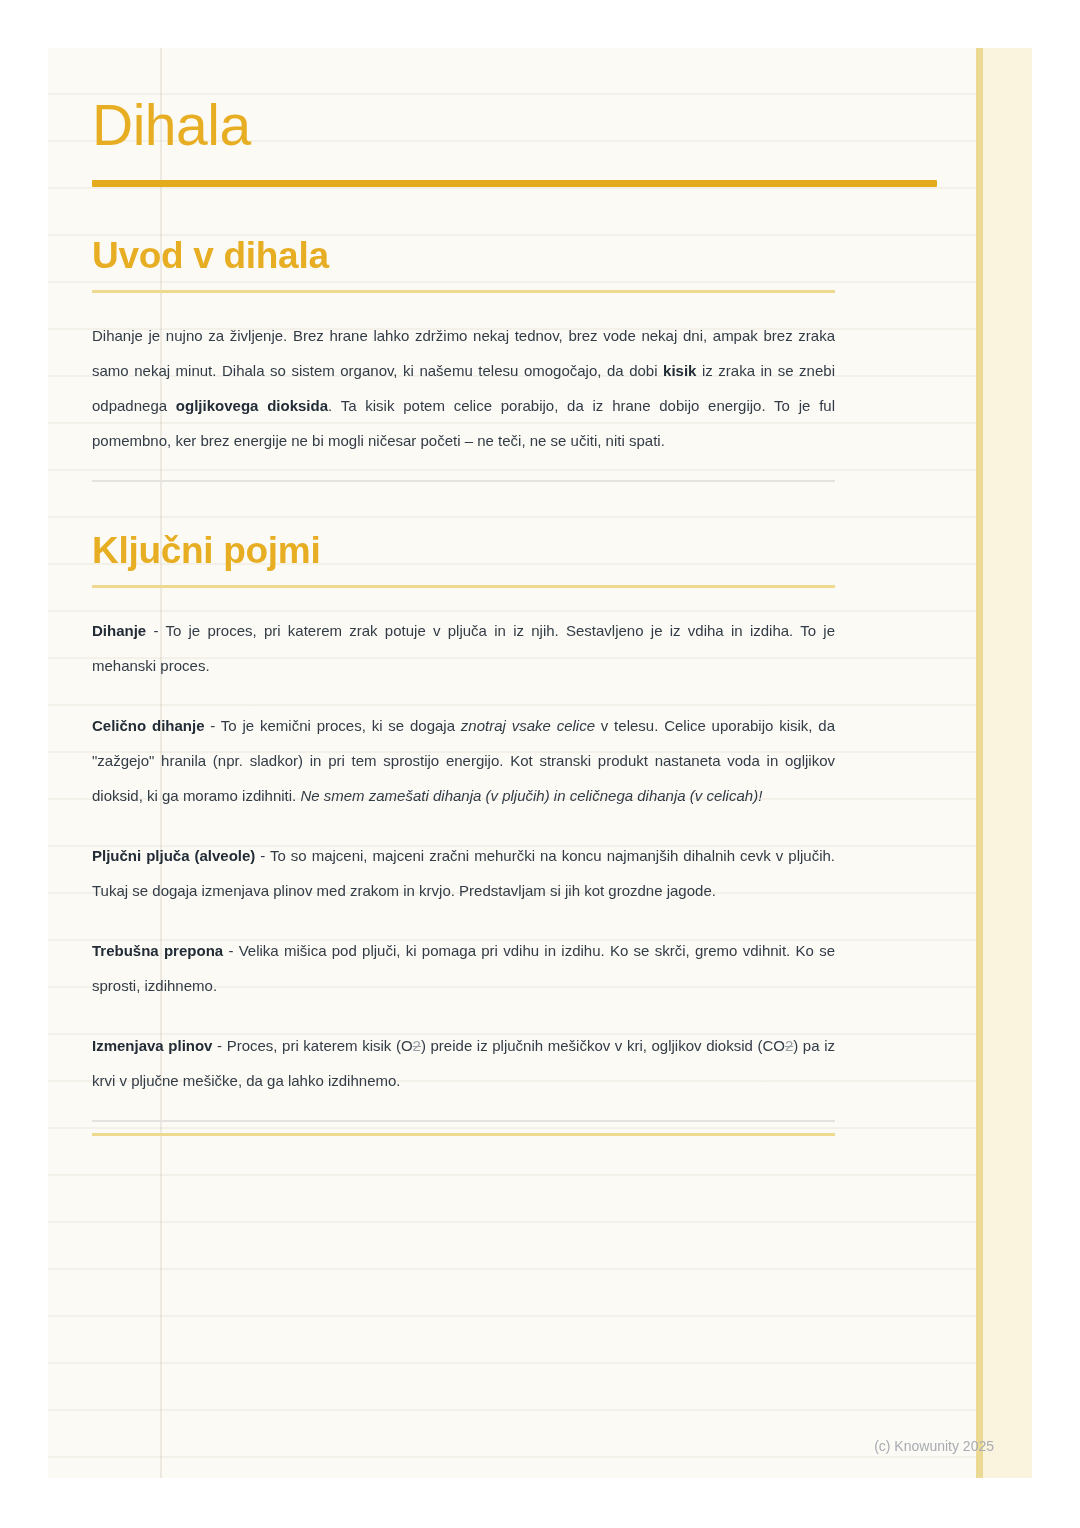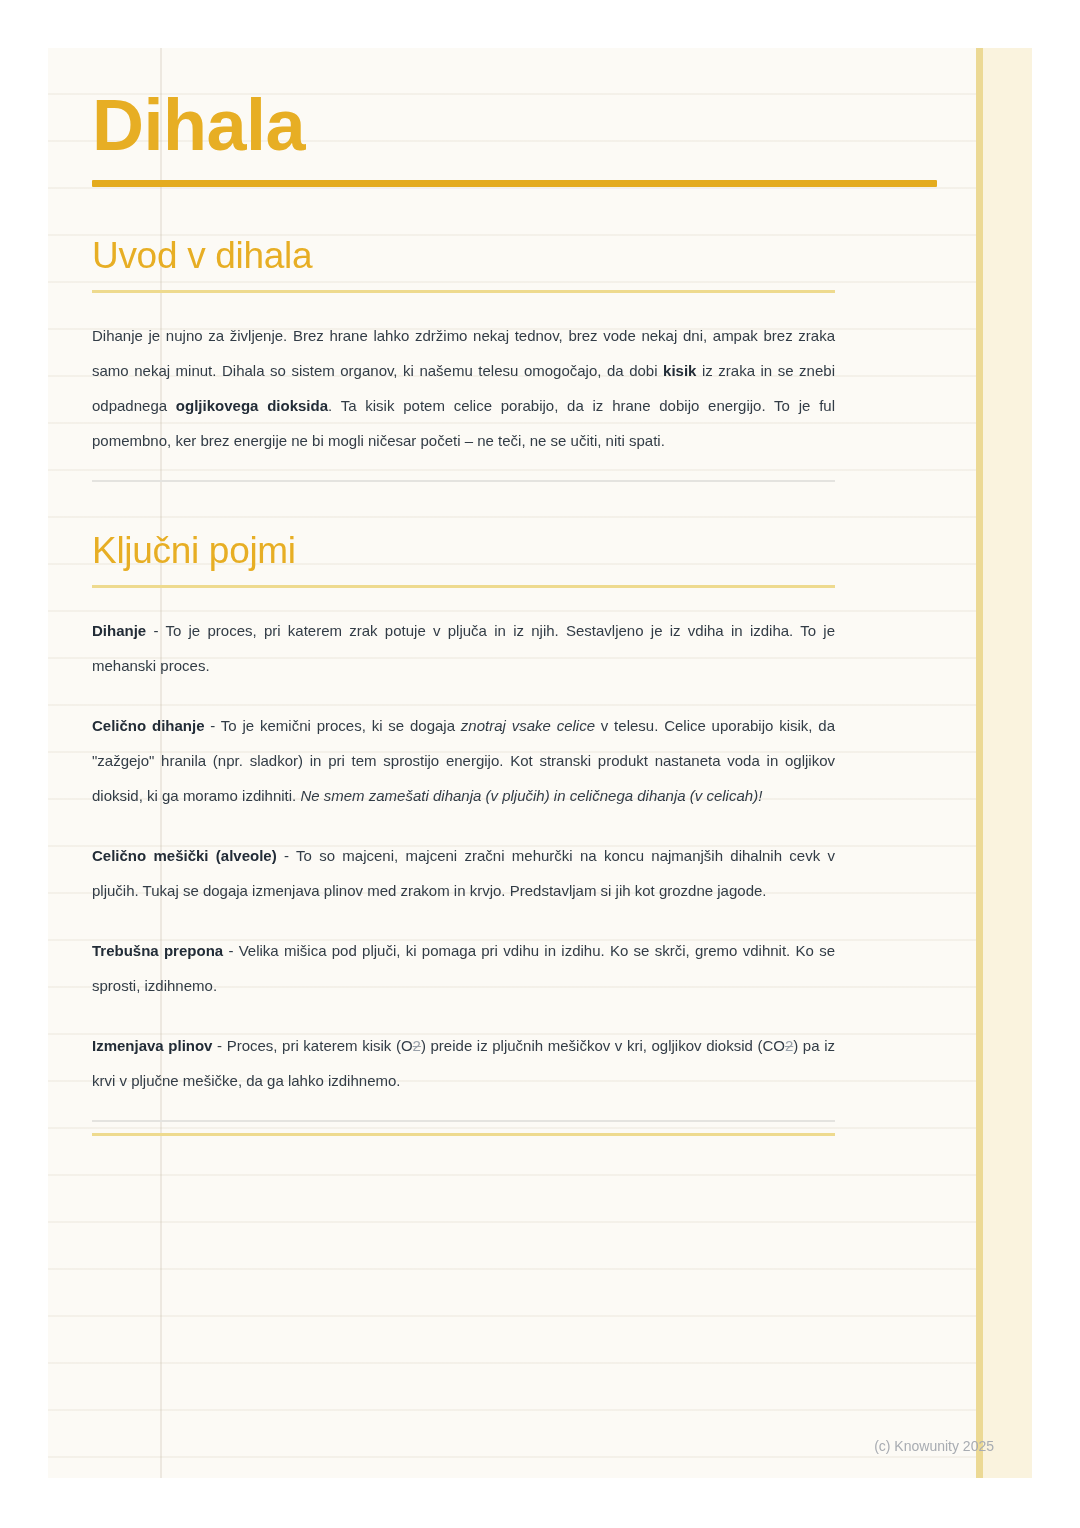--- a/index.html
+++ b/index.html
@@ -44,43 +44,43 @@
     border-left: 7px solid #ecd994;
   }
   .content {
     position: absolute;
     left: 44px;
     top: 0;
     width: 743px;
   }
   h1.title {
     margin: 46px 0 0 0;
-    font-size: 72px;
+    font-size: 57px;
     line-height: 63px;
-    font-weight: 700;
+    font-weight: 400;
     letter-spacing: -0.5px;
     color: #e7ae24;
   }
   .title-rule {
     width: 845px;
     height: 7px;
     margin-top: 23px;
     background: #e4ab1d;
     border-radius: 1px;
   }
   .divider {
     height: 2px;
     margin-top: 22px;
     background: #e4e3df;
   }
   h2.section-heading {
     margin: 46px 0 0 0;
     font-size: 37px;
     line-height: 46px;
-    font-weight: 400;
+    font-weight: 700;
     letter-spacing: -0.3px;
     color: #e7ae24;
   }
   .h2-underline {
     height: 3px;
     margin-top: 11px;
     background: #eeda8e;
   }
   p.para {
     margin: 25px 0 0 0;
@@ -112,21 +112,21 @@
     <div class="title-rule"></div>
     <div id="sections">
         <h2 class="section-heading">Uvod v dihala</h2>
         <div class="h2-underline"></div>
         <p class="para"><span>Dihanje je nujno za življenje. Brez hrane lahko zdržimo nekaj tednov, brez vode nekaj dni, ampak brez zraka samo nekaj minut. Dihala so sistem organov, ki našemu telesu omogočajo, da dobi </span><span class="seg-b">kisik</span><span> iz zraka in se znebi odpadnega </span><span class="seg-b">ogljikovega dioksida</span><span>. Ta kisik potem celice porabijo, da iz hrane dobijo energijo. To je ful pomembno, ker brez energije ne bi mogli ničesar početi – ne teči, ne se učiti, niti spati.</span></p>
         <div class="divider"></div>
         <h2 class="section-heading">Ključni pojmi</h2>
         <div class="h2-underline"></div>
         <p class="para"><span class="seg-b">Dihanje</span><span> - To je proces, pri katerem zrak potuje v pljuča in iz njih. Sestavljeno je iz vdiha in izdiha. To je mehanski proces.</span></p>
         <p class="para"><span class="seg-b">Celično dihanje</span><span> - To je kemični proces, ki se dogaja </span><span class="seg-i">znotraj vsake celice</span><span> v telesu. Celice uporabijo kisik, da "zažgejo" hranila (npr. sladkor) in pri tem sprostijo energijo. Kot stranski produkt nastaneta voda in ogljikov dioksid, ki ga moramo izdihniti. </span><span class="seg-i">Ne smem zamešati dihanja (v pljučih) in celičnega dihanja (v celicah)!</span></p>
-        <p class="para"><span class="seg-b">Celično mešički (alveole)</span><span> - To so majceni, majceni zračni mehurčki na koncu najmanjših dihalnih cevk v pljučih. Tukaj se dogaja izmenjava plinov med zrakom in krvjo. Predstavljam si jih kot grozdne jagode.</span></p>
+        <p class="para"><span class="seg-b">Pljučni pljuča (alveole)</span><span> - To so majceni, majceni zračni mehurčki na koncu najmanjših dihalnih cevk v pljučih. Tukaj se dogaja izmenjava plinov med zrakom in krvjo. Predstavljam si jih kot grozdne jagode.</span></p>
         <p class="para"><span class="seg-b">Trebušna prepona</span><span> - Velika mišica pod pljuči, ki pomaga pri vdihu in izdihu. Ko se skrči, gremo vdihnit. Ko se sprosti, izdihnemo.</span></p>
         <p class="para"><span class="seg-b">Izmenjava plinov</span><span> - Proces, pri katerem kisik (O</span><span class="seg-s">2</span><span>) preide iz pljučnih mešičkov v kri, ogljikov dioksid (CO</span><span class="seg-s">2</span><span>) pa iz krvi v pljučne mešičke, da ga lahko izdihnemo.</span></p>
         <div class="divider"></div>
         <div class="h2-underline"></div>
       </div>
   </main>
   <div class="footer">(c) Knowunity 2025</div>
 </div>
 
 </body></html>

